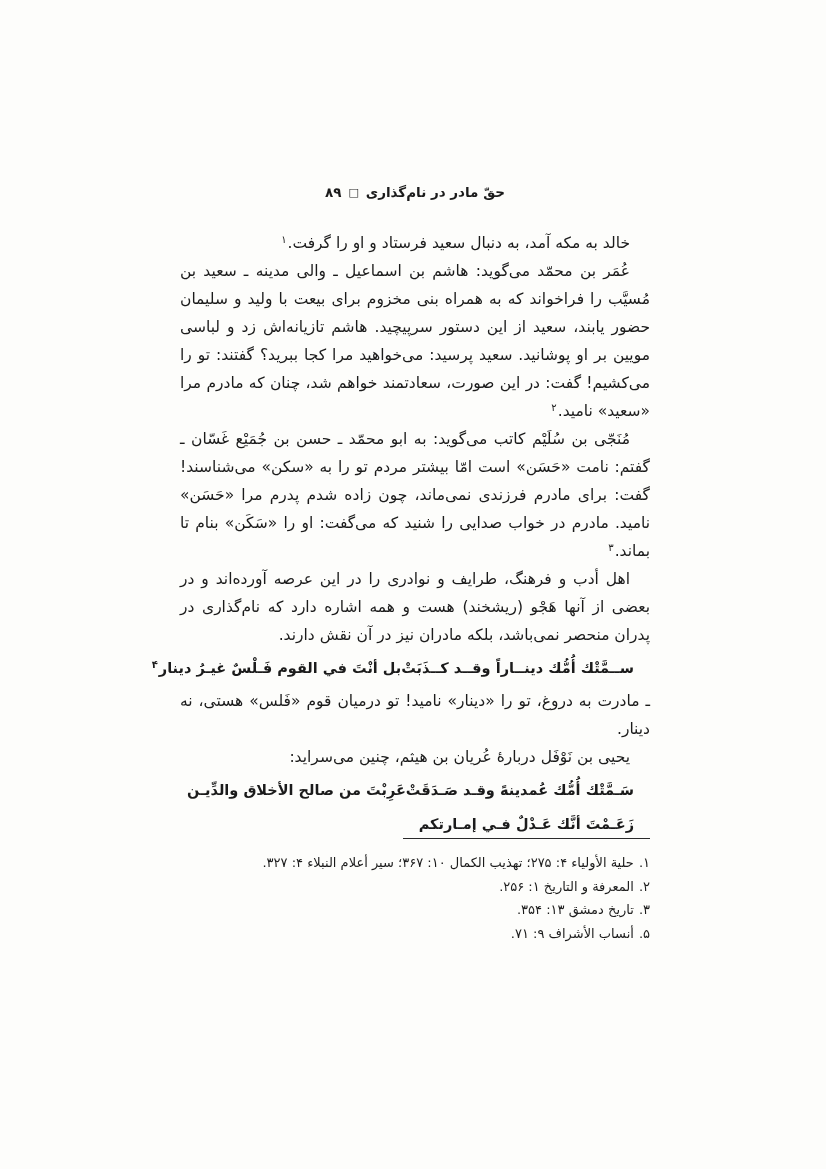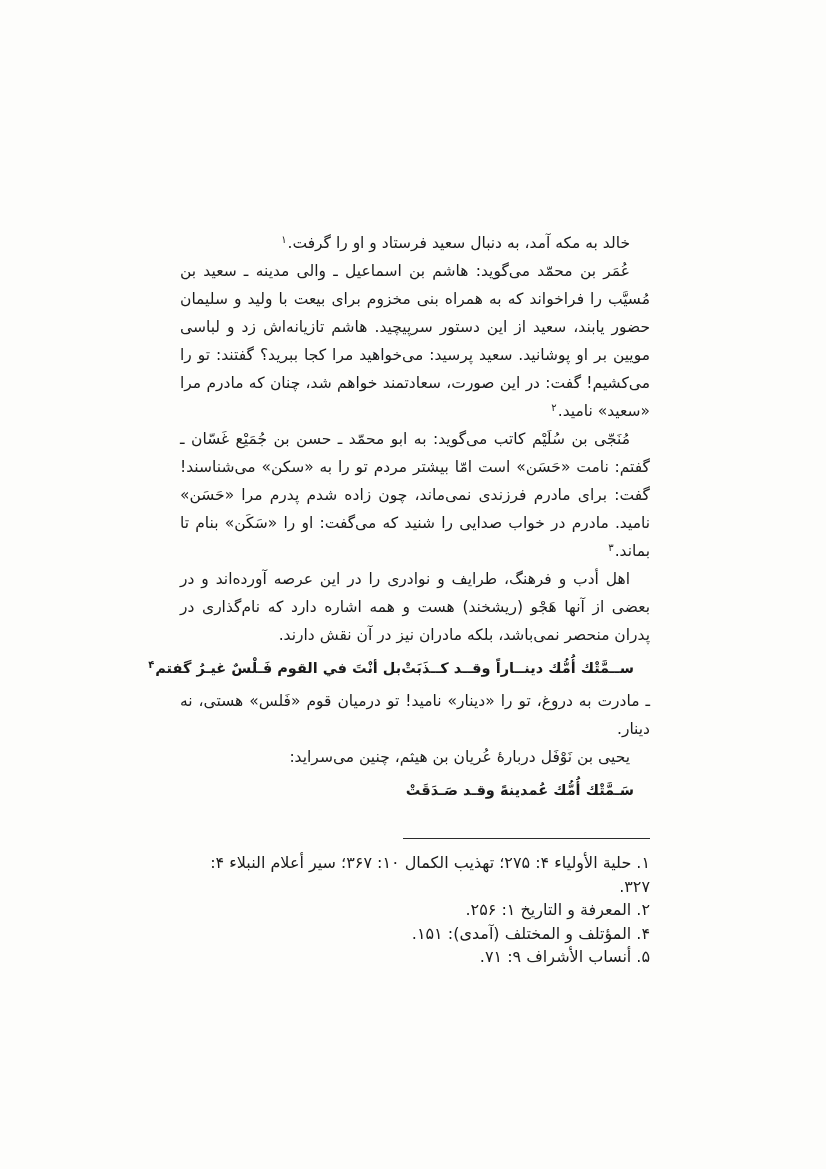--- a/index.html
+++ b/index.html
@@ -64,67 +64,72 @@
     top: 838px; right: 176px; left: 180px;
     direction: rtl;
   }
   .fn-rule {
     width: 247px;
     height: 0;
     border-top: 1.2px solid #2a2a2a;
     margin-bottom: 12px;
   }
   .footnote {
-    font-size: 16px;
+    font-size: 13px;
     line-height: 23.5px;
     text-align: right;
   }
   .footnote .fn-num { margin-left: 5px; }
 </style>
 </head>
 <body>
 
 <div class="page">
 
+  <div class="running-head">
+    <span>حقّ مادر در نام‌گذاری</span><span class="sq">□</span><span class="pg">۸۹</span>
+  </div>
 
   <div class="content">
 
     <p class="para indent"><span>خالد به مكه آمد، به دنبال سعيد فرستاد و او را گرفت.</span><sup class="fnmark">۱</sup></p>
 
     <p class="para indent"><span>عُمَر بن محمّد می‌گويد: هاشم بن اسماعيل ـ والی مدينه ـ سعيد بن مُسيَّب را فراخواند كه به همراه بنی مخزوم برای بيعت با وليد و سليمان حضور يابند، سعيد از اين دستور سرپيچيد. هاشم تازيانه‌اش زد و لباسی مويين بر او پوشانيد. سعيد پرسيد: می‌خواهيد مرا كجا ببريد؟ گفتند: تو را می‌كشيم! گفت: در اين صورت، سعادتمند خواهم شد، چنان كه مادرم مرا «سعيد» ناميد.</span><sup class="fnmark">۲</sup></p>
 
     <p class="para indent"><span>مُنَجّی بن سُلَيْم كاتب می‌گويد: به ابو محمّد ـ حسن بن جُمَيْع غَسّان ـ گفتم: نامت «حَسَن» است امّا بيشتر مردم تو را به «سكن» می‌شناسند! گفت: برای مادرم فرزندی نمی‌ماند، چون زاده شدم پدرم مرا «حَسَن» ناميد. مادرم در خواب صدايی را شنيد كه می‌گفت: او را «سَكَن» بنام تا بماند.</span><sup class="fnmark">۳</sup></p>
 
     <p class="para indent"><span>اهل أدب و فرهنگ، طرايف و نوادری را در اين عرصه آورده‌اند و در بعضی از آنها هَجْو (ريشخند) هست و همه اشاره دارد كه نام‌گذاری در پدران منحصر نمی‌باشد، بلكه مادران نيز در آن نقش دارند.</span></p>
 
 
     <div class="poem">
       <span class="hemistich">ســمَّتْك أُمُّك دينــاراً وقــد كــذَبَتْ</span>
-      <span class="hemistich"><span>بل أنْتَ في القوم فَـلْسٌ غيـرُ گفتم</span><sup class="fnmark">۴</sup></span>
+      <span class="hemistich"><span>بل أنْتَ في القوم فَـلْسٌ غيـرُ دينار</span><sup class="fnmark">۴</sup></span>
     </div>
 
     <p class="para"><span>ـ مادرت به دروغ، تو را «دينار» ناميد! تو درميان قوم «فَلس» هستی، نه دينار.</span></p>
 
     <p class="para indent"><span>يحيی بن نَوْفَل دربارهٔ عُريان بن هيثم، چنين می‌سرايد:</span></p>
 
     <div class="poem">
       <span class="hemistich">سَـمَّتْك أُمُّك عُمدينهً وقـد صَـدَقَتْ</span>
+      <span class="hemistich">عَرِبْتَ من صالح الأخلاق والدِّيـن</span>
     </div>
 
     <div class="poem">
+      <span class="hemistich">زَعَـمْتَ أنَّك عَـدْلٌ فـي إمـارتكم</span>
     </div>
 
   </div>
 
   <div class="footnotes-block">
     <div class="fn-rule"></div>
 
     <p class="footnote"><span class="fn-num">۱.</span><span>حلية الأولياء ۴: ۲۷۵؛ تهذيب الكمال ۱۰: ۳۶۷؛ سير أعلام النبلاء ۴: ۳۲۷.</span></p>
 
     <p class="footnote"><span class="fn-num">۲.</span><span>المعرفة و التاريخ ۱: ۲۵۶.</span></p>
 
+    <p class="footnote"><span class="fn-num">۳.</span><span>تاريخ دمشق ۱۳: ۳۵۴.</span></p>
 
-    <p class="footnote"><span class="fn-num">۴.</span><span>المؤتلف و المختلف (آمدی): ۱۵۱.</span></p>
 
     <p class="footnote"><span class="fn-num">۵.</span><span>أنساب الأشراف ۹: ۷۱.</span></p>
   </div>
 
 </div>
 
 </body></html>

